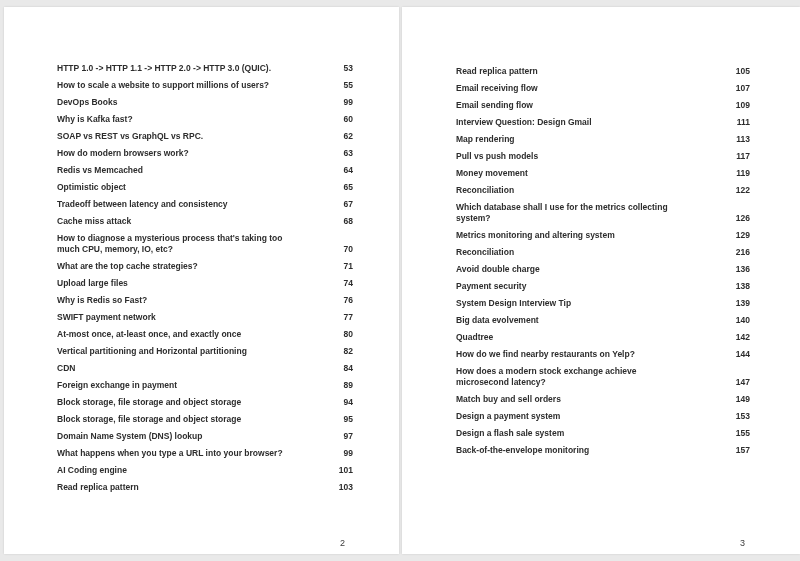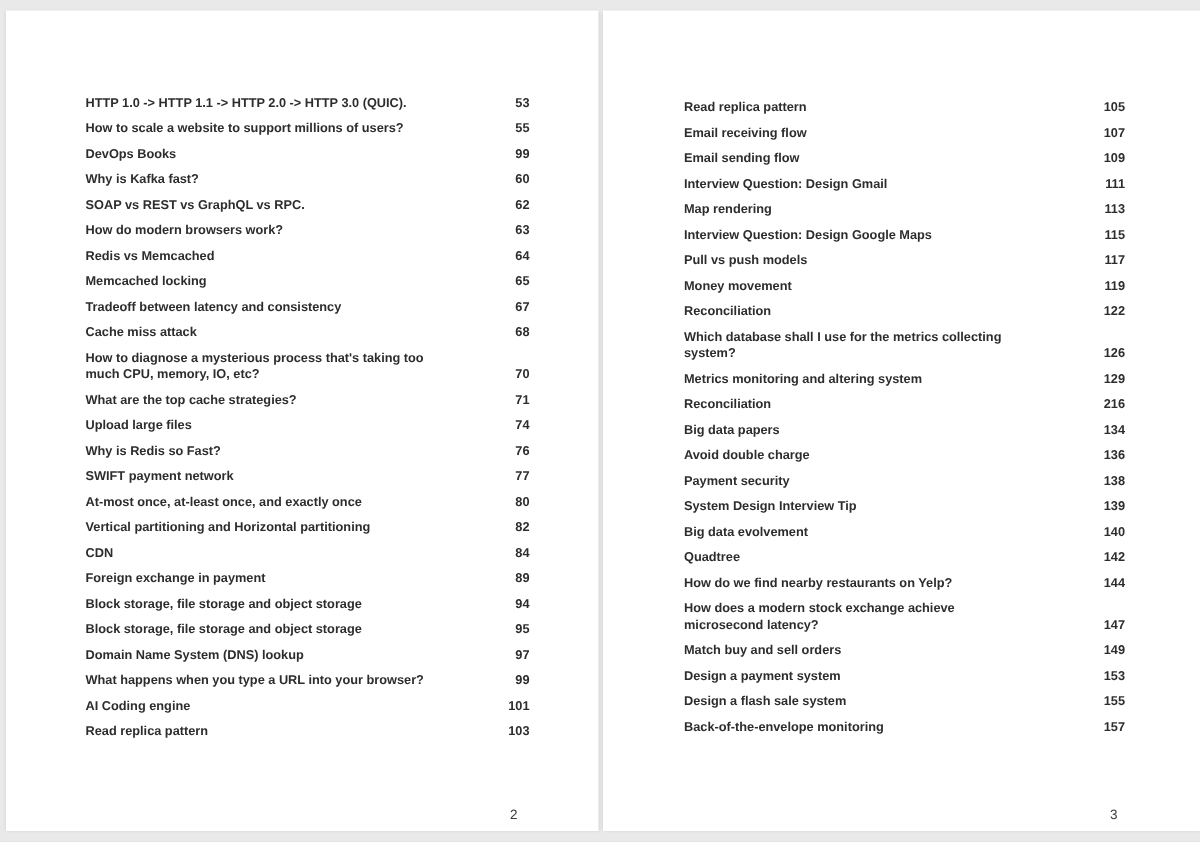--- a/index.html
+++ b/index.html
@@ -84,21 +84,21 @@
         </div>
         <div class="toc-row">
           <span class="entry-title">How do modern browsers work?</span>
           <span class="entry-page">63</span>
         </div>
         <div class="toc-row">
           <span class="entry-title">Redis vs Memcached</span>
           <span class="entry-page">64</span>
         </div>
         <div class="toc-row">
-          <span class="entry-title">Memcached locking</span>
+          <span class="entry-title">Optimistic object</span>
           <span class="entry-page">65</span>
         </div>
         <div class="toc-row">
           <span class="entry-title">Tradeoff between latency and consistency</span>
           <span class="entry-page">67</span>
         </div>
         <div class="toc-row">
           <span class="entry-title">Cache miss attack</span>
           <span class="entry-page">68</span>
         </div>
@@ -182,24 +182,20 @@
         </div>
         <div class="toc-row">
           <span class="entry-title">Interview Question: Design Gmail</span>
           <span class="entry-page">111</span>
         </div>
         <div class="toc-row">
           <span class="entry-title">Map rendering</span>
           <span class="entry-page">113</span>
         </div>
         <div class="toc-row">
-          <span class="entry-title">Interview Question: Design Google Maps</span>
-          <span class="entry-page">115</span>
-        </div>
-        <div class="toc-row">
           <span class="entry-title">Pull vs push models</span>
           <span class="entry-page">117</span>
         </div>
         <div class="toc-row">
           <span class="entry-title">Money movement</span>
           <span class="entry-page">119</span>
         </div>
         <div class="toc-row">
           <span class="entry-title">Reconciliation</span>
           <span class="entry-page">122</span>
@@ -208,24 +204,20 @@
           <span class="entry-title">Which database shall I use for the metrics collecting system?</span>
           <span class="entry-page">126</span>
         </div>
         <div class="toc-row">
           <span class="entry-title">Metrics monitoring and altering system</span>
           <span class="entry-page">129</span>
         </div>
         <div class="toc-row">
           <span class="entry-title">Reconciliation</span>
           <span class="entry-page">216</span>
-        </div>
-        <div class="toc-row">
-          <span class="entry-title">Big data papers</span>
-          <span class="entry-page">134</span>
         </div>
         <div class="toc-row">
           <span class="entry-title">Avoid double charge</span>
           <span class="entry-page">136</span>
         </div>
         <div class="toc-row">
           <span class="entry-title">Payment security</span>
           <span class="entry-page">138</span>
         </div>
         <div class="toc-row">

